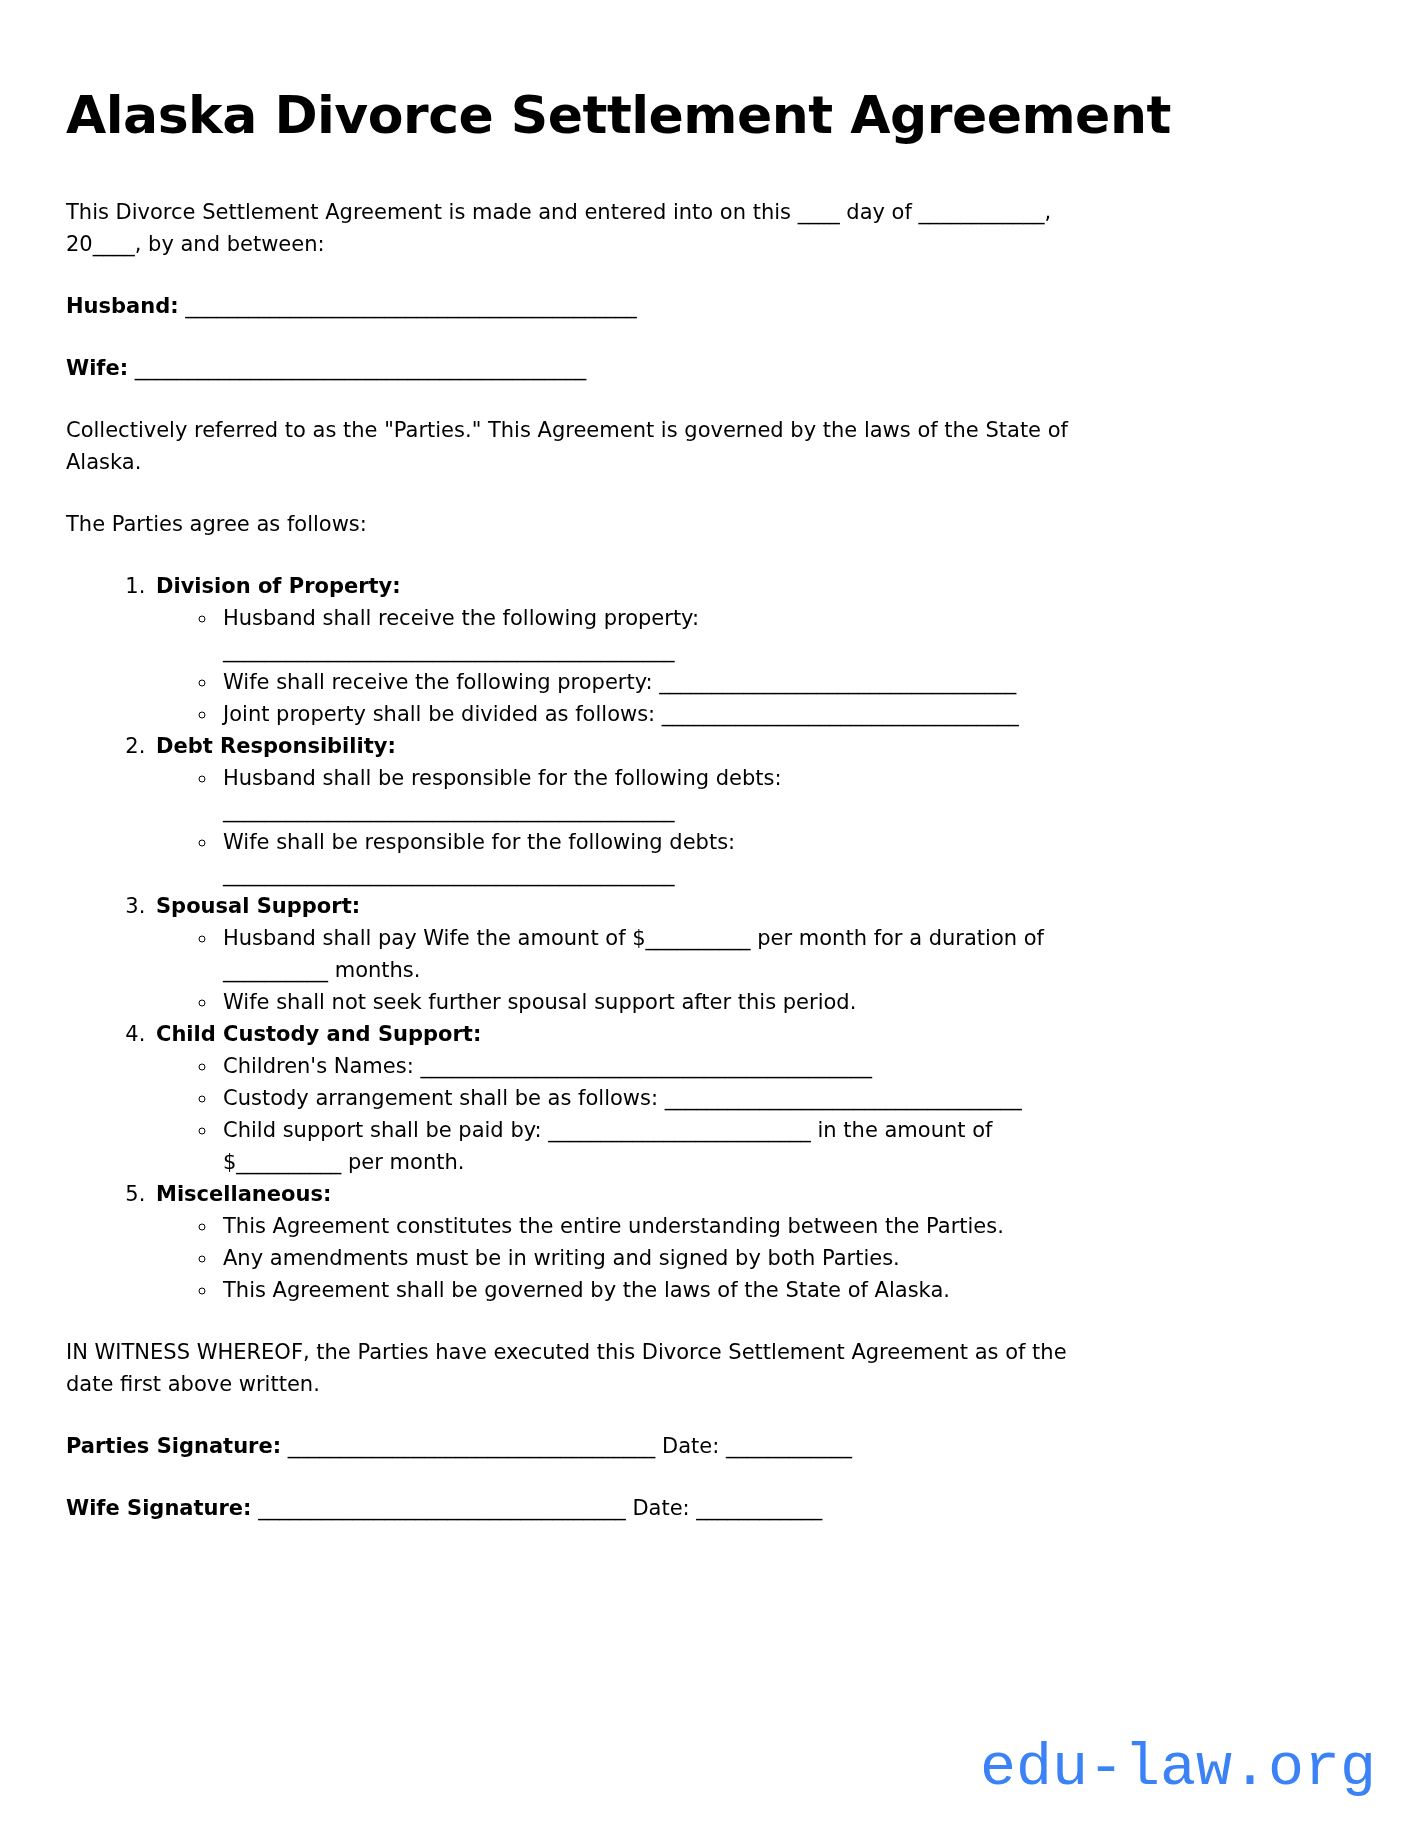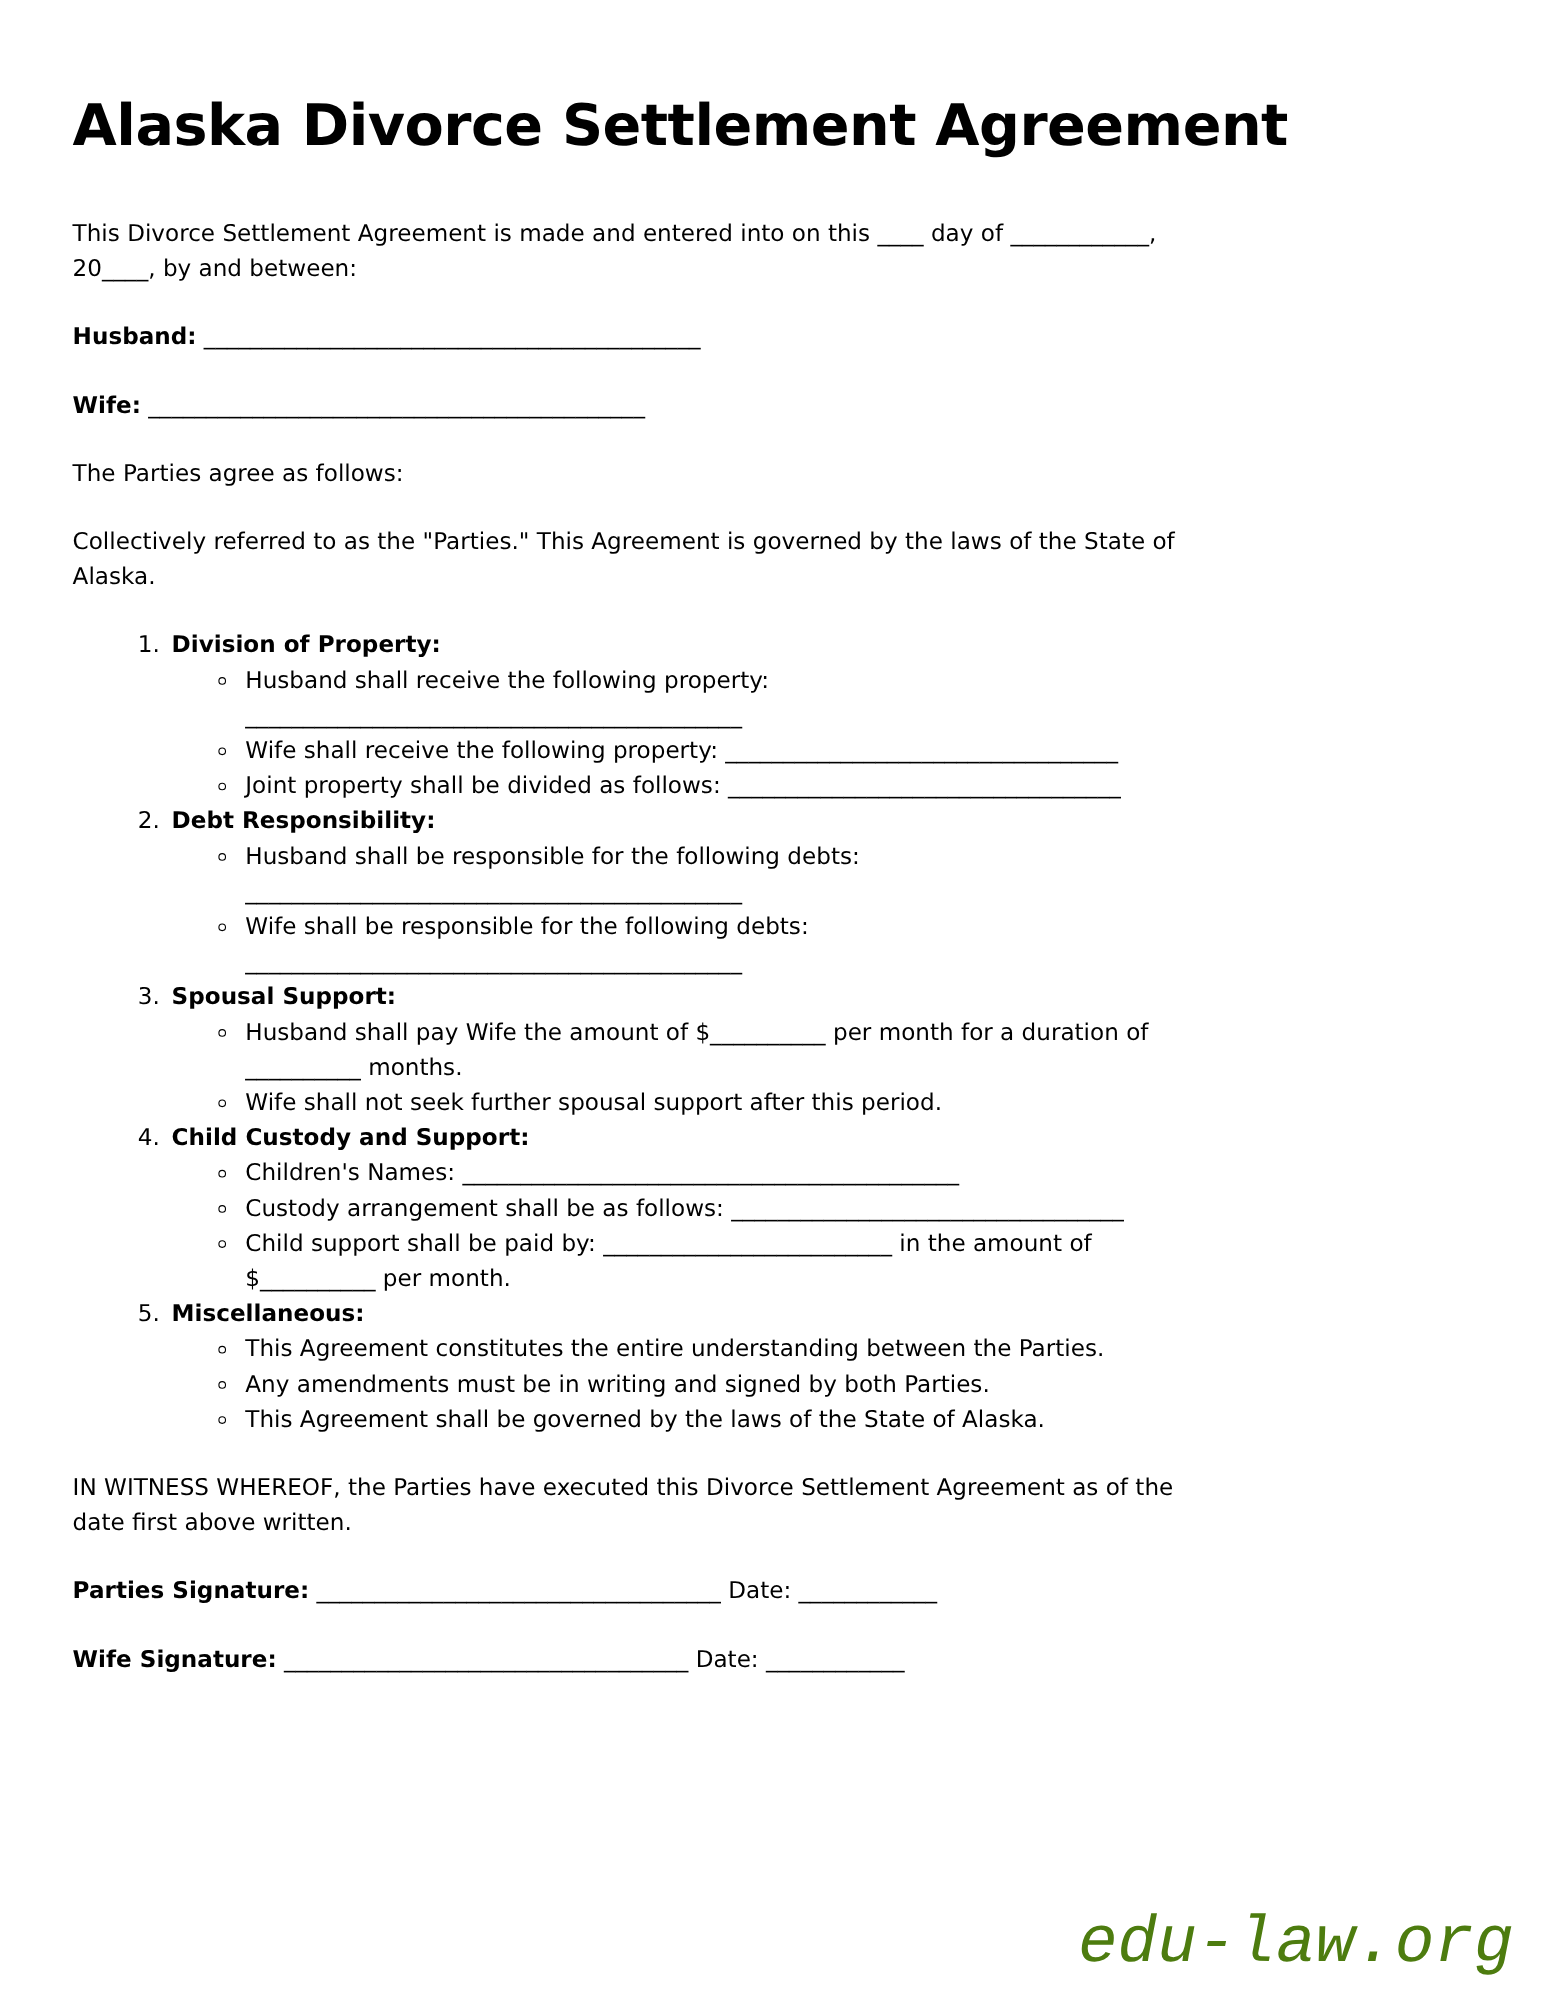--- a/index.html
+++ b/index.html
@@ -45,23 +45,22 @@
   ul.clauses > li { padding-left: 5px; }
   .blank-line { display: block; white-space: nowrap; }
   .sig .blank { letter-spacing: 0; text-align: right; }
   .footer-mark {
     position: absolute;
     right: 40px;
     bottom: 30px;
     font-family: "Liberation Mono", "DejaVu Sans Mono", monospace;
     font-size: 60px;
     font-weight: normal;
-    color: #4d7c0f;
+    color: #3b82f6;
     letter-spacing: 0px;
-    font-style: italic;
   }
 </style>
 </head>
 <body>
 
 <div class="page">
   <div class="content">
 
     <h1 class="doc-title">Alaska Divorce Settlement Agreement</h1>
 
@@ -70,23 +69,23 @@
     <p class="line party">
       <strong>Husband:</strong>
       <span class="blank">___________________________________________</span>
     </p>
 
     <p class="line party">
       <strong>Wife:</strong>
       <span class="blank">___________________________________________</span>
     </p>
 
+    <p class="para">Collectively referred to as the "Parties." This Agreement is governed by the laws of the State of Alaska.</p>
+
     <p class="para">The Parties agree as follows:</p>
-
-    <p class="para">Collectively referred to as the "Parties." This Agreement is governed by the laws of the State of Alaska.</p>
 
     <ol class="sections">
 
       <li>
         <strong>Division of Property:</strong>
         <ul class="clauses">
           <li>
             <span>Husband shall receive the following property:</span>
             <span class="blank-line">___________________________________________</span>
           </li>

